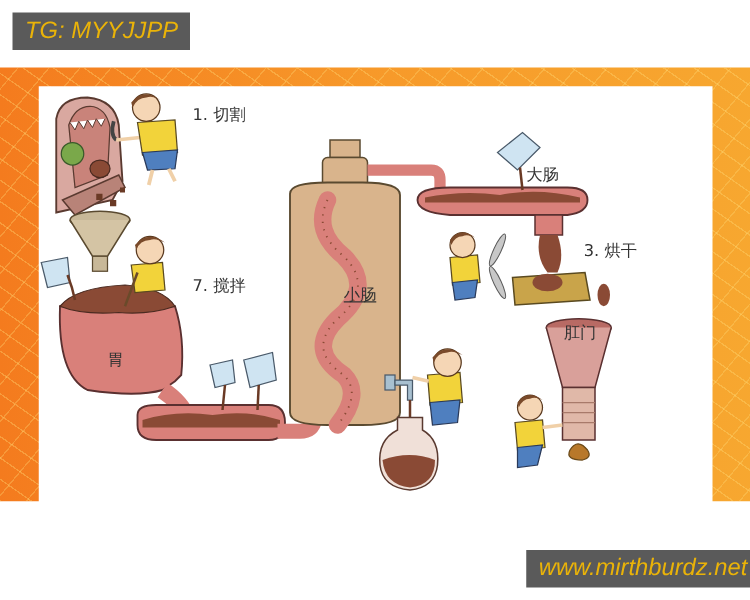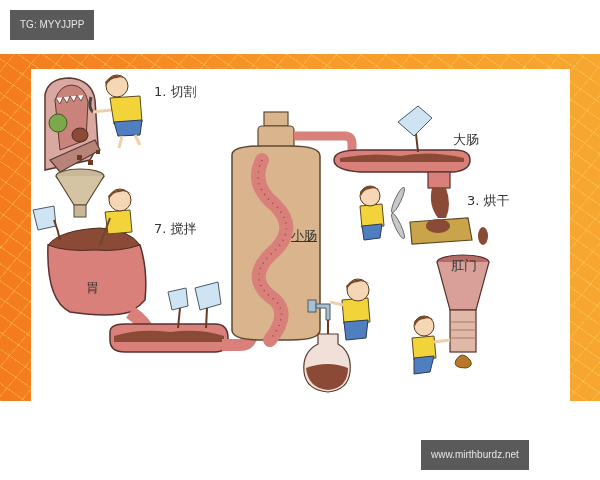--- a/index.html
+++ b/index.html
@@ -4,25 +4,26 @@
   <style>
     html, body { margin: 0; padding: 0; }
     body {
       width: 600px; height: 480px; position: relative; overflow: hidden;
       background: #ffffff;
       font-family: "Liberation Sans", "DejaVu Sans", sans-serif;
     }
     .watermark {
       position: absolute;
       background: #5a5a5a;
-      color: #e5e5e5;
-      font-size: 10px;
+      color: #eab308;
+      font-size: 19px;
       line-height: 30px;
       padding: 0 10px;
       font-family: "Liberation Sans", sans-serif;
+      font-style: italic;
     }
     .wm-top { left: 10px; top: 10px; height: 30px; }
     .wm-bottom { left: 421px; top: 440px; height: 30px; text-align: right; }
     .frame {
       position: absolute; left: 0; top: 54px; width: 600px; height: 347px;
       background:
         repeating-linear-gradient(35deg, rgba(255,220,120,0.35) 0 1px, transparent 1px 14px),
         repeating-linear-gradient(-50deg, rgba(255,220,120,0.3) 0 1px, transparent 1px 19px),
         linear-gradient(90deg, #f47b1e 0%, #f79a2a 50%, #f7a830 100%);
       padding-left: 17px;
@@ -171,19 +172,19 @@
         <path d="M414 322 Q422 311 434 320 Q428 317 424 319 Q418 319 415 326 Z" fill="#7a4a2a"></path>
         <path d="M434 342 L450 340" stroke="#f0d0a8" stroke-width="3"></path>
       </g>
     </svg>
 
     <span class="label" style="left:123px; top:14px;">1. 切割</span>
     <span class="label" style="left:123px; top:151px;">7. 搅拌</span>
     <span class="label" style="left:436px; top:123px;">3. 烘干</span>
 
     <span class="label" style="left:55px; top:210px;">胃</span>
-    <span class="label" style="left:260px; top:158px;text-decoration:underline;">小肠</span>
-    <span class="label" style="left:422px; top:62px;">大肠</span>
+    <span class="label" style="left:244px; top:158px;text-decoration:underline;">小肠</span>
+    <span class="label" style="left:390px; top:62px;">大肠</span>
     <span class="label" style="left:420px; top:188px;">肛门</span>
   </div>
 </div>
 
 <div class="watermark wm-bottom">www.mirthburdz.net</div>
 
 </body></html>

